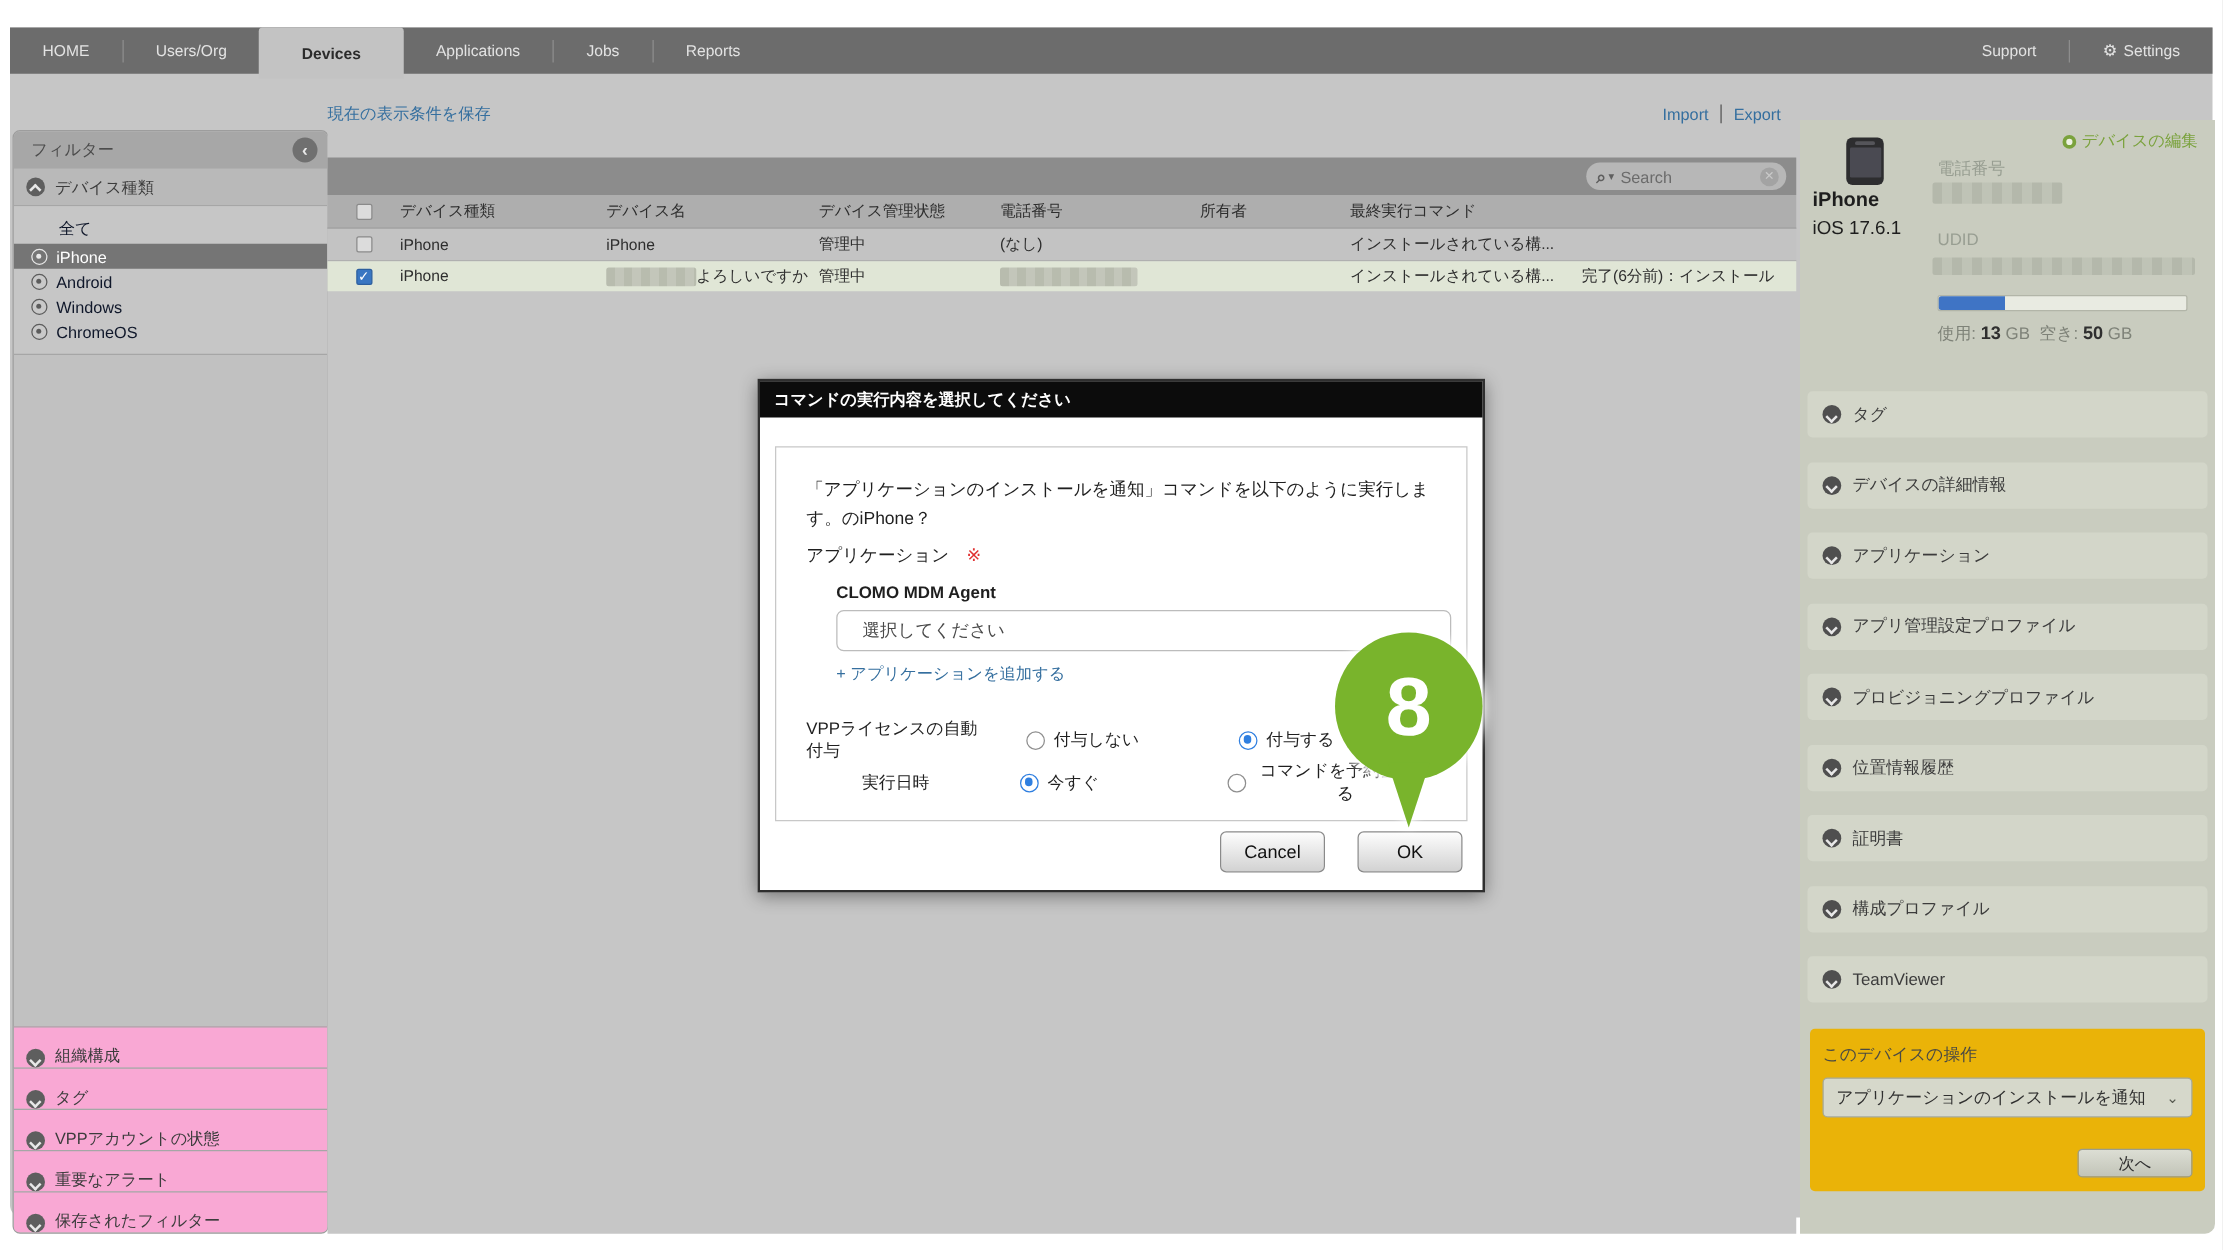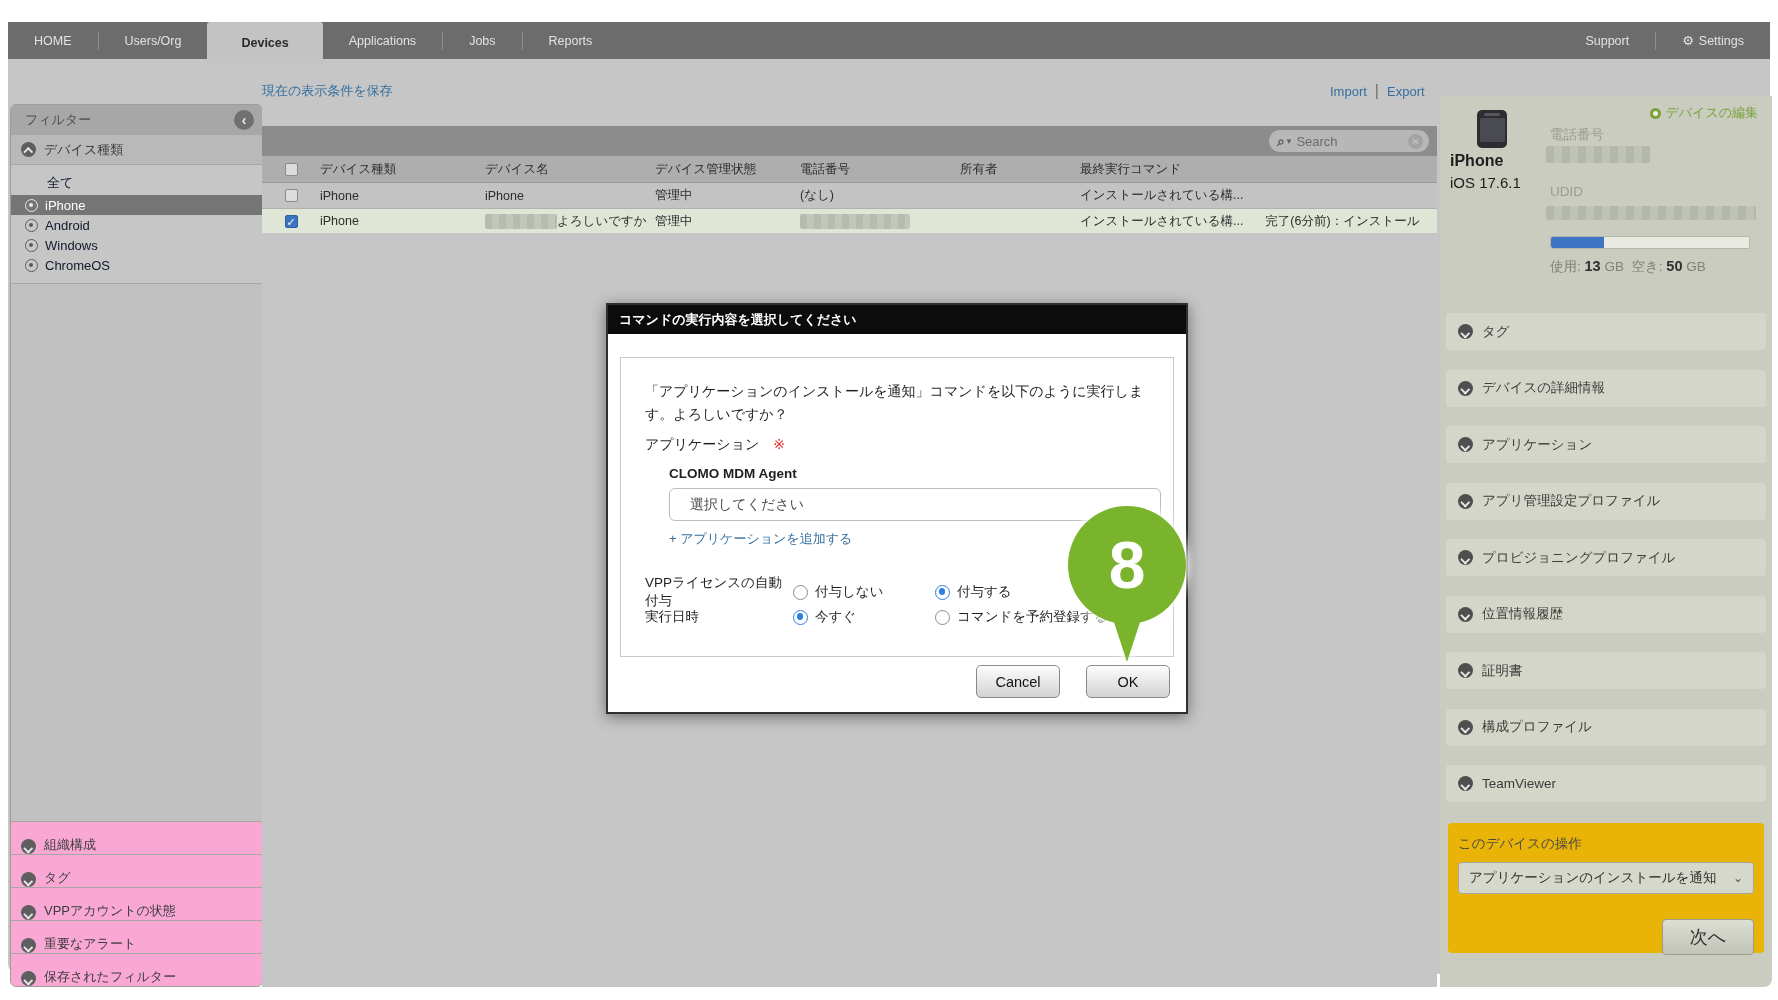--- a/index.html
+++ b/index.html
@@ -97,45 +97,45 @@
   .rsections { position:absolute; left:6px; top:217px; width:320px; }
   .rsec { height:37px; margin-bottom:19.5px; background:#d3d6c9; border-radius:4px;
     display:flex; align-items:center; gap:9px; padding:0 12px; font-size:13.5px; color:#3c3c3c; }
   .rsec .circle-ico { background:#4f4f4f; }
   .actions-box { position:absolute; left:8px; top:727px; width:316px; height:130px; background:#eab308;
     border-radius:4px; padding:12px 10px 0 10px; }
   .actions-label { font-size:13.5px; color:#4a4a44; }
   .action-select { margin-top:9px; height:32px; background:#d6d8cb; border:1px solid #a5a99c; border-radius:4px;
     display:flex; align-items:center; padding:0 10px; font-size:13.5px; color:#2f2f2f; }
   .action-select .sel-caret { margin-left:auto; color:#55584e; font-size:12px; }
-  .next-btn { position:absolute; right:10px; top:96px; width:92px; height:36px;
+  .next-btn { position:absolute; right:10px; top:96px; width:92px; height:23px;
     background:linear-gradient(#dcded4,#c2c4b8); border:1px solid #999c8f; border-radius:4px;
-    font-size:18px; color:#2f2f2f; display:flex; align-items:center; justify-content:center; }
+    font-size:13px; color:#2f2f2f; display:flex; align-items:center; justify-content:center; }
 
   
   .modal { position:absolute; left:598px; top:281px; width:582px; height:411px; background:#ffffff;
     border:2px solid #2f2f2f; box-shadow:0 3px 14px rgba(0,0,0,.45); z-index:10; }
   .modal-title { height:29px; background:#0c0c0c; color:#fff; font-size:13px; font-weight:bold;
     display:flex; align-items:center; padding-left:11px; }
   .inner-box { position:absolute; left:12px; top:52px; width:554px; height:300px; border:1px solid #c8c8c8; }
   .msg { position:absolute; left:24px; top:22px; width:505px; font-size:14px; line-height:1.65; color:#1f1f1f; }
   .applabel { position:absolute; left:24px; top:78px; font-size:14px; color:#1f1f1f; }
   .req { color:#e03232; margin-left:10px; }
   .agent { position:absolute; left:48px; top:108px; font-size:13.5px; font-weight:bold; color:#1f1f1f; }
   .sel-input { position:absolute; left:48px; top:130px; width:492px; height:33px; border:1px solid #bcbcbc;
     border-radius:6px; display:flex; align-items:center; padding-left:20px; font-size:14px; color:#4a4a4a; background:#fff; }
   .addlink { position:absolute; left:48px; top:172px; font-size:14px; }
-  .form-row { position:absolute; left:24px; display:flex; align-items:center; font-size:13.5px; color:#1f1f1f; }
+  .form-row { position:absolute; left:24px; display:flex; align-items:center; font-size:13.5px; color:#1f1f1f;gap:28px; }
   .form-row .flabel { width:148px; }
   .opt { display:flex; align-items:center; gap:7px; margin-right:24px; }
   .opt .r { width:15px; height:15px; border:1.5px solid #8e8e8e; border-radius:50%; background:#fff; position:relative; }
   .opt .r.on { border-color:#2f7fe0; }
   .opt .r.on::after { content:""; position:absolute; left:2.8px; top:2.8px; width:6.5px; height:6.5px;
     border-radius:50%; background:#2f7fe0; }
-  .row-vpp { top:216px; } .row-sched { top:250px; }
+  .row-vpp { top:216px; } .row-sched { top:250px;text-align:center; }
   .opt2 { width:118px; }
   .modal-btns { position:absolute; right:16px; bottom:14px; display:flex; gap:26px; }
   .btn { width:84px; height:33px; background:linear-gradient(#fdfdfd,#d2d2d2); border:1px solid #8a8a8a;
     border-radius:5px; font-size:14.5px; color:#111; display:flex; align-items:center; justify-content:center; }
 
   
   .badge-wrap { position:absolute; left:1060px; top:484px; z-index:20;
     filter:drop-shadow(0 0 5px rgba(255,255,255,.95)) drop-shadow(0 0 3px rgba(255,255,255,.9)); }
   .badge-circle { width:118px; height:118px; border-radius:50%; background:#79b42c;
     display:flex; align-items:center; justify-content:center; color:#fff; font-size:66px; font-weight:bold; }
@@ -345,21 +345,21 @@
         <span>アプリケーションのインストールを通知</span>
         <span class="sel-caret">⌄</span>
       </div>
       <div class="next-btn">次へ</div>
     </div>
   </div>
 
   <div class="modal">
     <div class="modal-title">コマンドの実行内容を選択してください</div>
     <div class="inner-box">
-      <div class="msg">「アプリケーションのインストールを通知」コマンドを以下のように実行します。よろしいですか？</div>
+      <div class="msg">「アプリケーションのインストールを通知」コマンドを以下のように実行します。のiPhone？</div>
       <div class="applabel">
         <span>アプリケーション</span>
         <span class="req">※</span>
       </div>
       <div class="agent">CLOMO MDM Agent</div>
       <div class="sel-input">選択してください</div>
       <a class="bluelink addlink">+ アプリケーションを追加する</a>
       <div class="form-row row-vpp">
         <div class="flabel">VPPライセンスの自動付与</div>
         <div class="opt opt2">

